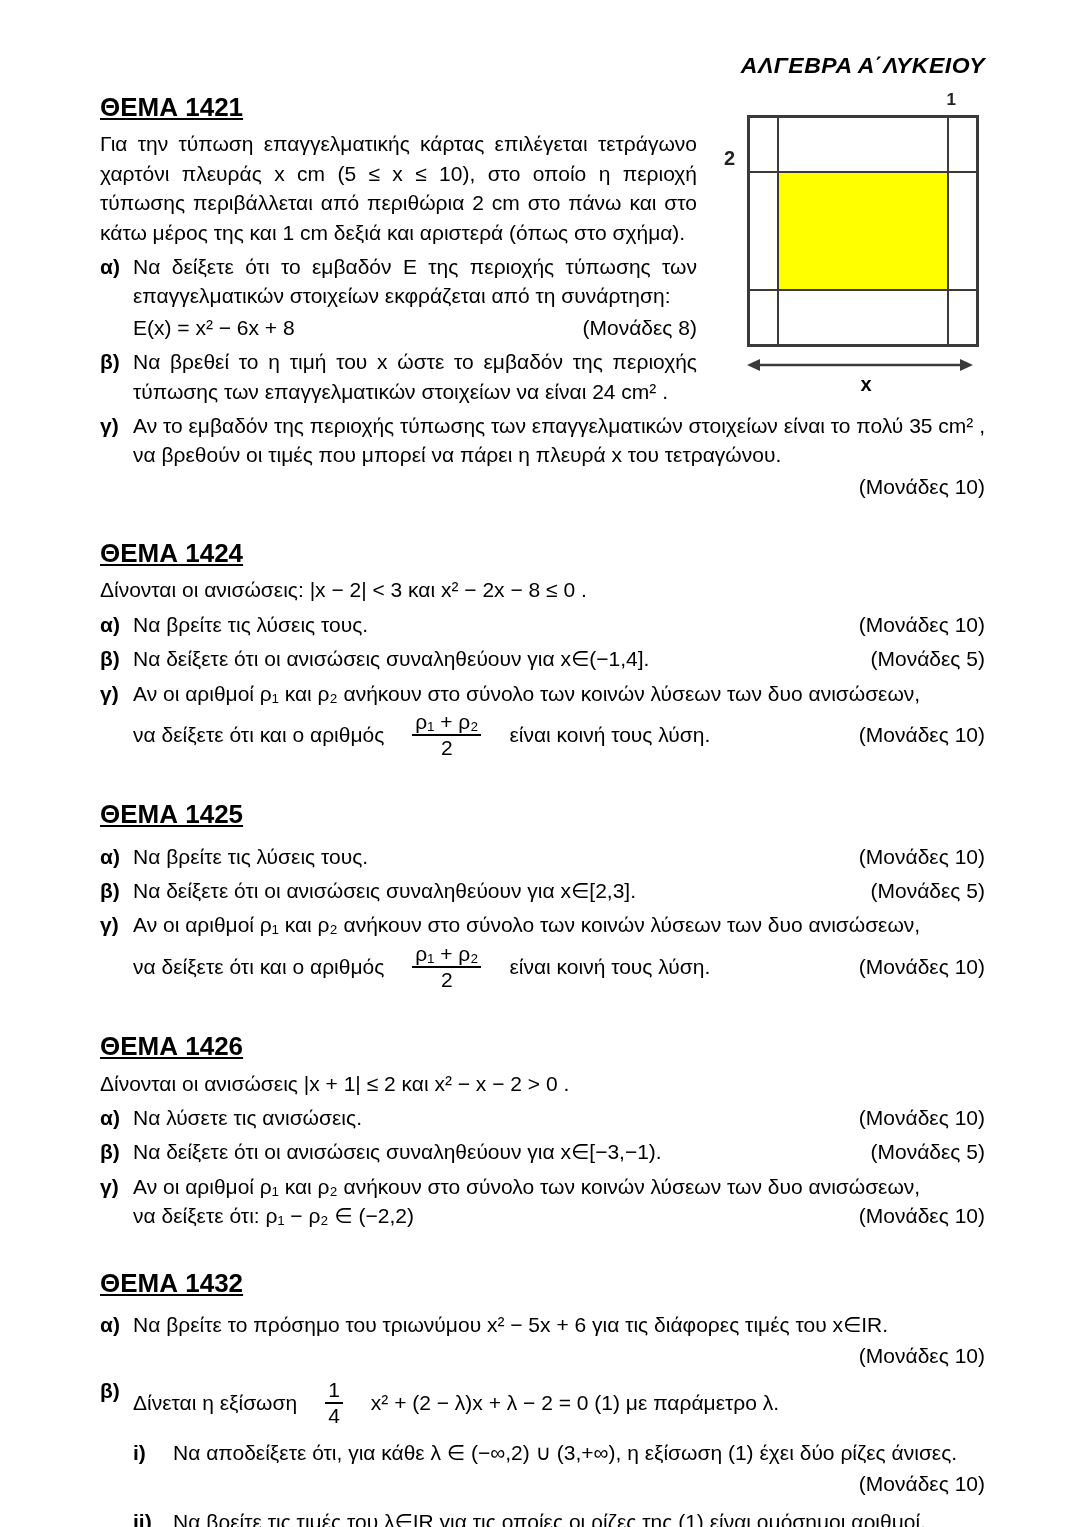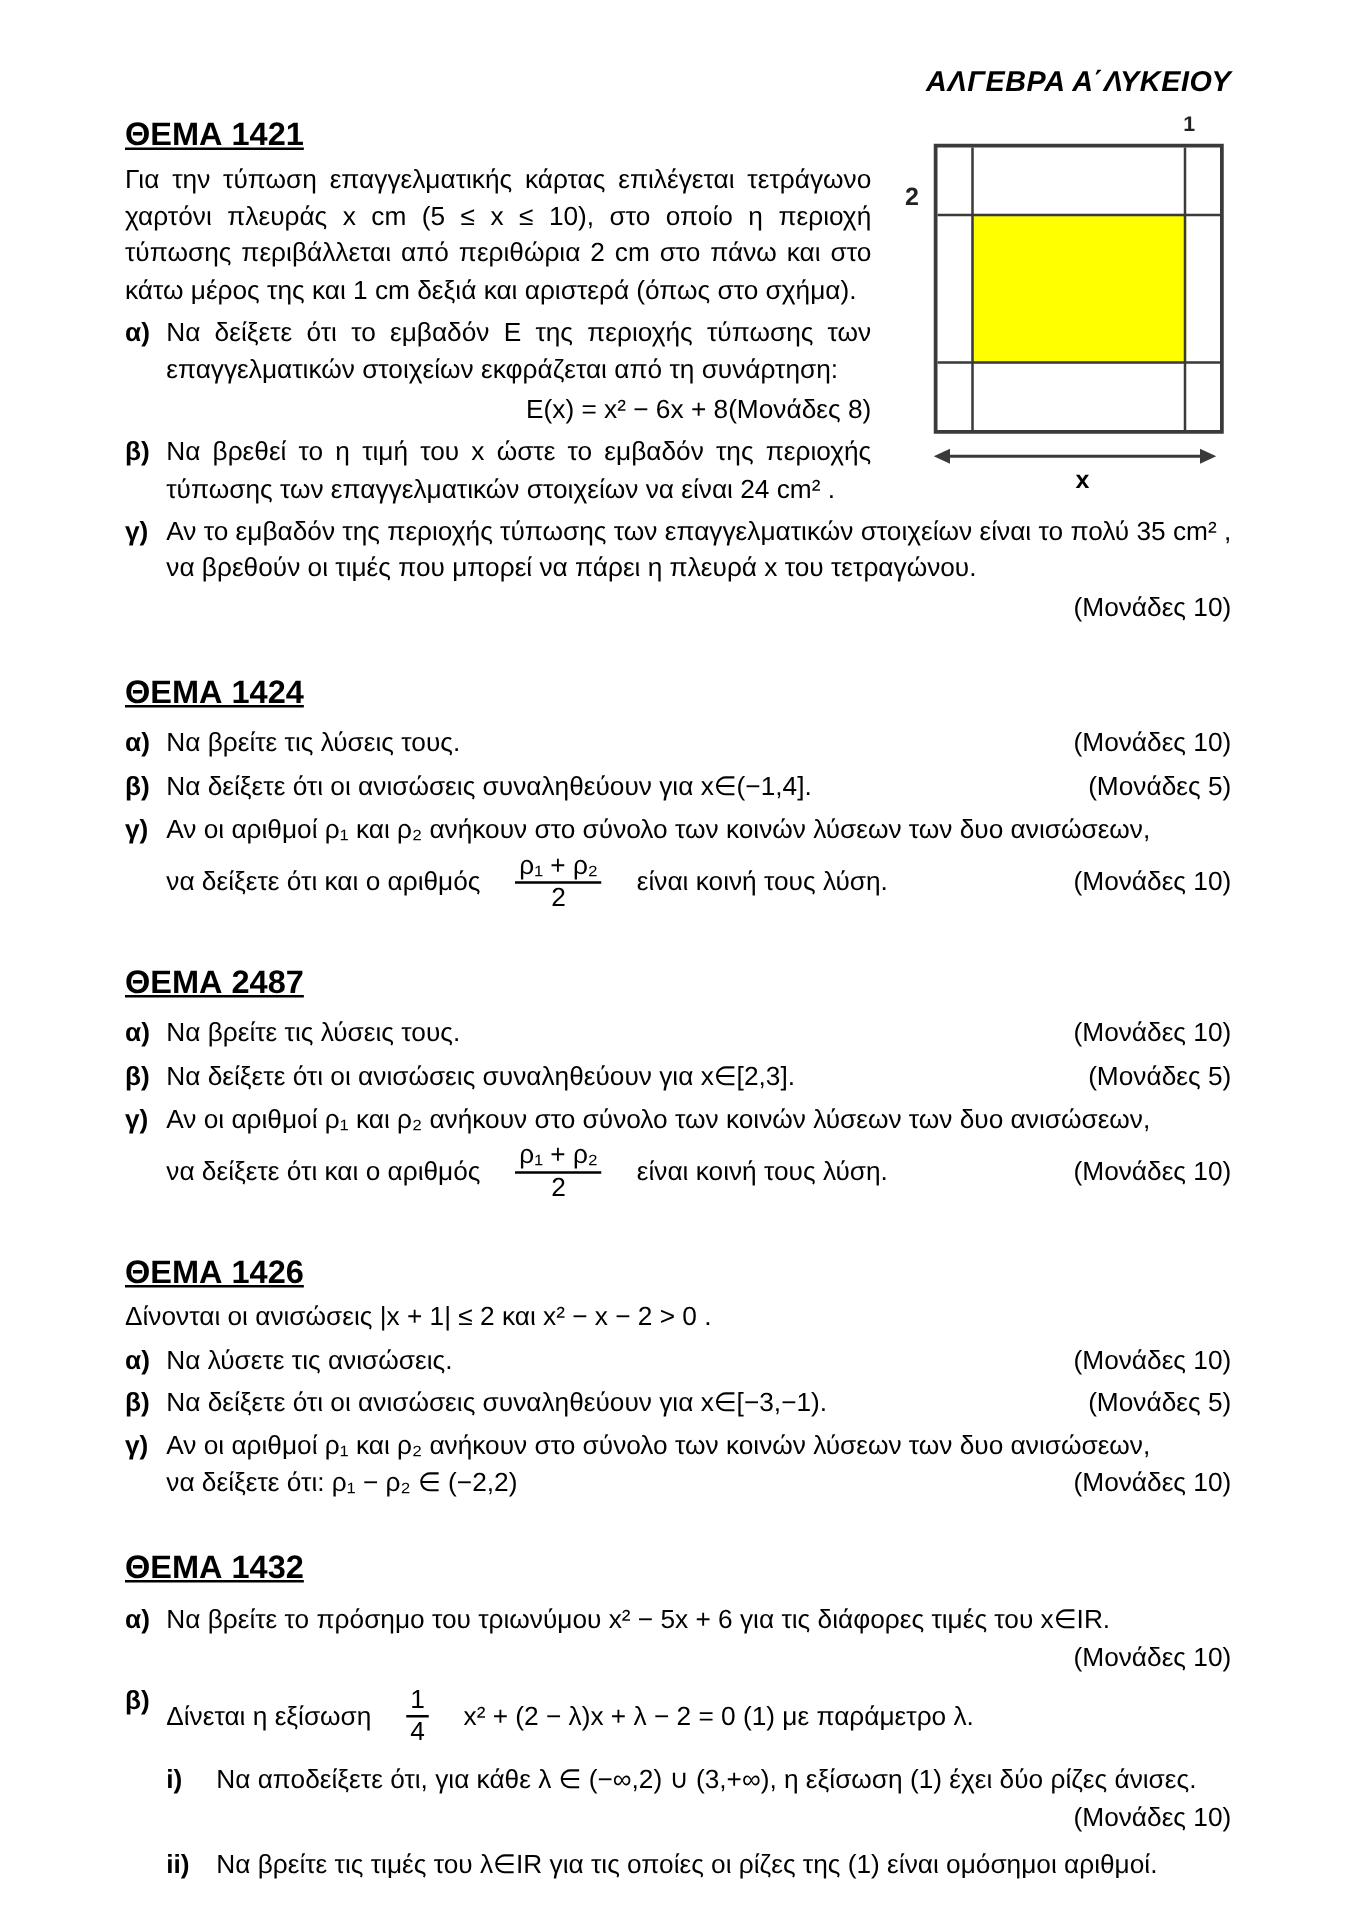--- a/index.html
+++ b/index.html
@@ -20,21 +20,21 @@
   .theme-heading {
     font-size:26px; font-weight:bold; text-decoration:underline;
     margin:0 0 4px 0; display:inline-block; text-align:left;
   }
   .theme p { margin:0; }
   .item { position:relative; padding-left:33px; margin-top:5px; }
   .marker { position:absolute; left:0; top:0; font-weight:bold; }
   .line-flex { display:flex; justify-content:space-between; align-items:center; gap:12px; }
   .points { white-space:nowrap; text-align:right; }
   .points-line { text-align:right; margin-top:2px; }
-  .formula-row { display:flex; justify-content:flex-end; align-items:baseline; margin-top:2px; }
+  .formula-row { display:flex; justify-content:space-between; align-items:baseline; margin-top:2px; }
   .formula { white-space:nowrap; }
 
   .frac { display:inline-block; vertical-align:middle; text-align:center; line-height:1.15; margin:2px 8px; }
   .frac .num { display:block; padding:0 3px;text-align:center; }
   .frac .den { display:block; border-top:2px solid #000; padding:0 3px; }
   .frac-line-left { display:inline-flex; align-items:center; flex-wrap:nowrap; text-align:left;gap:20px; }
 
   
   .figure-wrap { float:right; width:268px; margin:26px 0 6px 20px; position:relative; }
   .fig-square {
@@ -104,20 +104,21 @@
       <span class="marker">γ)</span>
       <span>Αν το εμβαδόν της περιοχής τύπωσης των επαγγελματικών στοιχείων είναι το πολύ 35 cm² , να βρεθούν οι τιμές που μπορεί να πάρει η πλευρά x του τετραγώνου.</span>
       <div class="points-line">
         <span class="points">(Μονάδες 10)</span>
       </div>
     </div>
   </section>
 
   <section class="theme">
     <h2 class="theme-heading">ΘΕΜΑ 1424</h2>
+    <p>Δίνονται οι ανισώσεις: |x − 2| &lt; 3 και x² − 2x − 8 ≤ 0 .</p>
 
     <div class="item">
       <span class="marker">α)</span>
       <div class="line-flex">
         <span>Να βρείτε τις λύσεις τους.</span>
         <span class="points">(Μονάδες 10)</span>
       </div>
     </div>
     <div class="item">
       <span class="marker">β)</span>
@@ -137,21 +138,21 @@
             <span class="den">2</span>
           </span>
           <span>είναι κοινή τους λύση.</span>
         </span>
         <span class="points">(Μονάδες 10)</span>
       </div>
     </div>
   </section>
 
   <section class="theme">
-    <h2 class="theme-heading">ΘΕΜΑ 2487</h2>
+    <h2 class="theme-heading">ΘΕΜΑ 1425</h2>
 
     <div class="item">
       <span class="marker">α)</span>
       <div class="line-flex">
         <span>Να βρείτε τις λύσεις τους.</span>
         <span class="points">(Μονάδες 10)</span>
       </div>
     </div>
     <div class="item">
       <span class="marker">β)</span>

